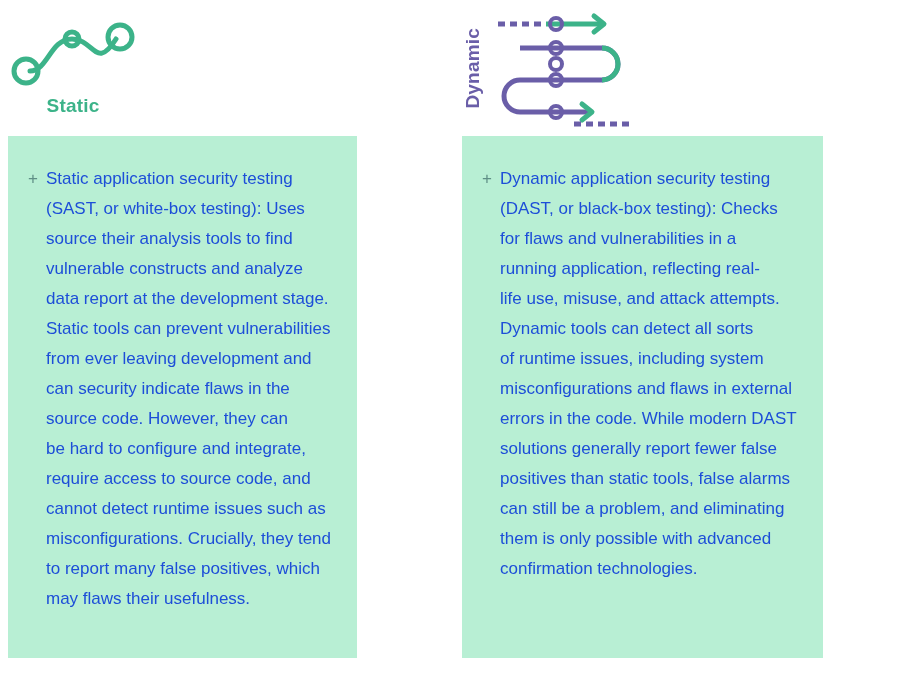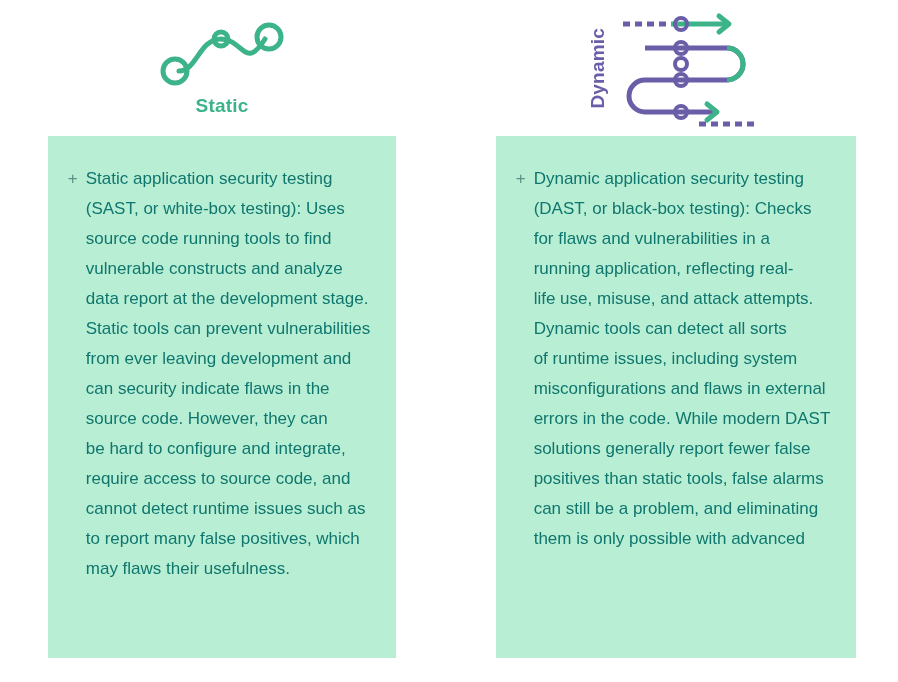--- a/index.html
+++ b/index.html
@@ -23,21 +23,21 @@
     flex-direction: row;
     gap: 26px;
     padding: 0 8px;
     box-sizing: border-box;
     width: 898px;
   }
   .column {
     flex: 1 1 0;
     display: flex;
     flex-direction: column;
-    align-items: center;
+    align-items: flex-start;
   }
   .head {
     height: 136px;
     display: flex;
     align-items: center;
     justify-content: center;
     gap: 10px;
   }
   .head-static {
     flex-direction: column;
@@ -75,21 +75,21 @@
   }
   .plus {
     color: #5f8f86;
     font-size: 17px;
     line-height: 30px;
     width: 18px;
     flex: 0 0 18px;
     text-align: left;
   }
   .bullet-text {
-    color: #0f766e;
+    color: #1d4ed8;
     font-size: 17px;
     line-height: 30px;
     flex: 1 1 auto;
   }
   .bullet-text .ln {
     display: block;
     white-space: pre;
   }
   svg { display: block; }
 </style>
@@ -110,30 +110,31 @@
           </svg>
         </span>
         <div class="title">Static</div>
       </div>
       <div class="panel">
         <div class="bullet-row">
           <div class="plus">+</div>
           <div class="bullet-text">
             <span class="ln">Static application security testing</span>
             <span class="ln">(SAST, or white-box testing): Uses</span>
-            <span class="ln">source code running tools to find</span>
+            <span class="ln">source their analysis tools to find</span>
             <span class="ln">vulnerable constructs and analyze</span>
             <span class="ln">data report at the development stage.</span>
             <span class="ln">Static tools can prevent vulnerabilities</span>
             <span class="ln">from ever leaving development and</span>
             <span class="ln">can security indicate flaws in the</span>
             <span class="ln">source code. However, they can</span>
             <span class="ln">be hard to configure and integrate,</span>
             <span class="ln">require access to source code, and</span>
             <span class="ln">cannot detect runtime issues such as</span>
+            <span class="ln">misconfigurations. Crucially, they tend</span>
             <span class="ln">to report many false positives, which</span>
             <span class="ln">may flaws their usefulness.</span>
           </div>
         </div>
       </div>
     </div>
 
     <div class="column">
       <div class="head head-dynamic">
         <div class="title-vertical">Dynamic</div>
@@ -169,19 +170,20 @@
             <span class="ln">running application, reflecting real-</span>
             <span class="ln">life use, misuse, and attack attempts.</span>
             <span class="ln">Dynamic tools can detect all sorts</span>
             <span class="ln">of runtime issues, including system</span>
             <span class="ln">misconfigurations and flaws in external</span>
             <span class="ln">errors in the code. While modern DAST</span>
             <span class="ln">solutions generally report fewer false</span>
             <span class="ln">positives than static tools, false alarms</span>
             <span class="ln">can still be a problem, and eliminating</span>
             <span class="ln">them is only possible with advanced</span>
+            <span class="ln">confirmation technologies.</span>
           </div>
         </div>
       </div>
     </div>
 
   </div>
 </div>
 
 </body></html>

